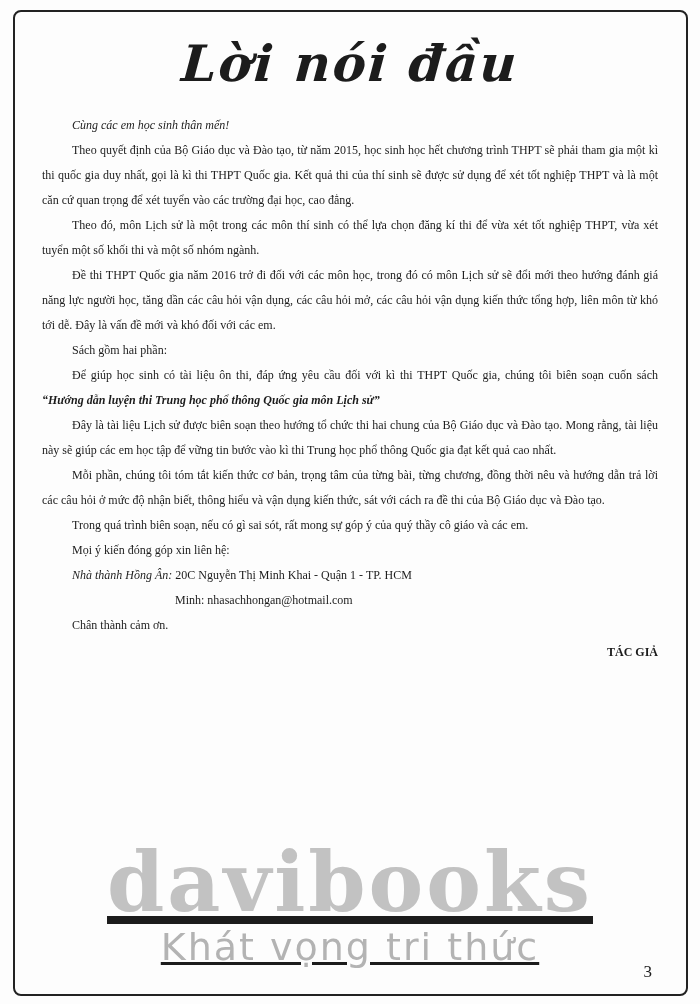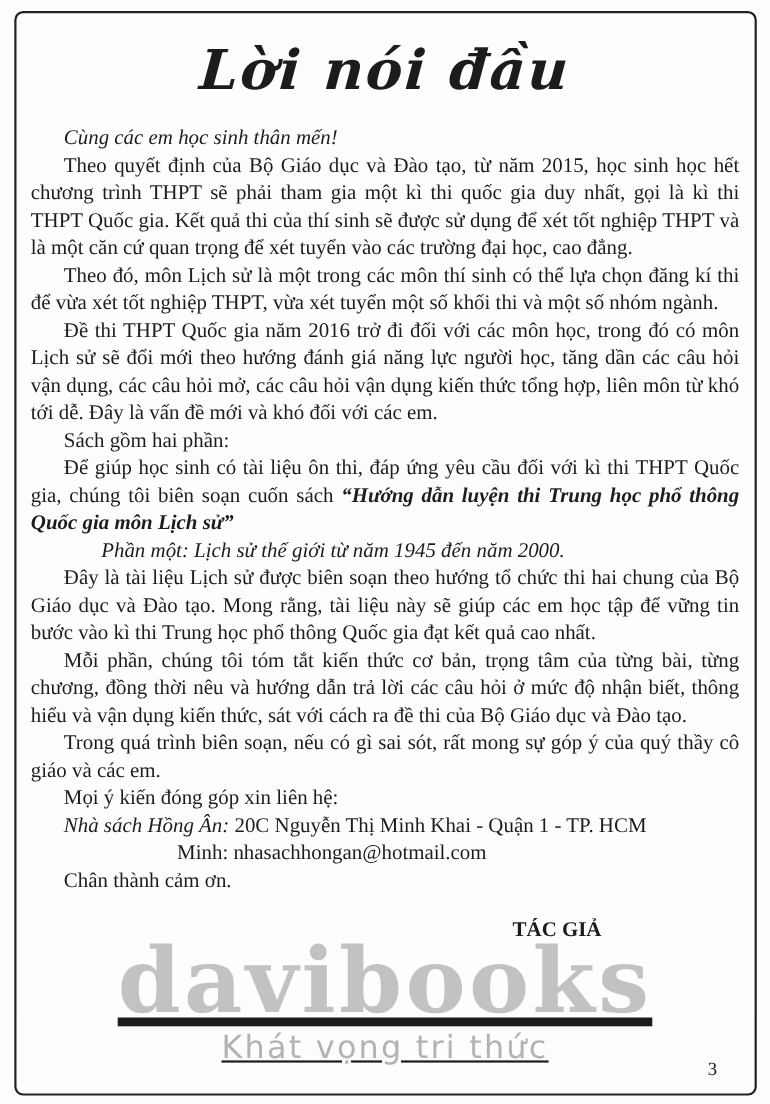--- a/index.html
+++ b/index.html
@@ -24,57 +24,57 @@
     font-family: "DejaVu Serif", serif;
     font-style: italic;
     font-weight: bold;
     font-size: 50px;
     letter-spacing: 2px;
     margin: 34px 0 20px 0;
     transform: skewX(-4deg);
   }
   .body-text {
     position: relative;
-    padding: 0 28px;
+    padding: 0 42px;
     text-align: justify;
-    font-size: 19px;
+    font-size: 12px;
     line-height: 25px;
     z-index: 1;
   }
   .para { margin: 0; text-indent: 30px; }
   .i { font-style: italic; }
   .b { font-weight: bold; }
   .para.part { text-indent: 64px; text-align: left; }
   .para.email { text-indent: 133px; text-align: left; }
   .para.author {
     text-indent: 0;
-    text-align: left;
+    text-align: right;
     margin-left: 438px;
-    margin-top: 20px;
+    margin-top: 2px;
     font-weight: bold;
   }
   .watermark {
     position: absolute;
     left: 0; right: 0; bottom: 35px;
     text-align: center;
     z-index: 2;
     pointer-events: none;
     text-decoration: underline;
   }
   .wm-logo {
     font-family: "DejaVu Serif", serif;
     font-weight: bold;
     font-size: 82px;
     line-height: 1.0;
     letter-spacing: 3px;
     color: rgba(145,145,145,0.55);
   }
   .wm-tagline {
     font-family: "DejaVu Sans", sans-serif;
-    font-size: 29px;
+    font-size: 38px;
     letter-spacing: 2px;
     margin-top: 2px;
     color: rgba(140,140,140,0.65);
   }
   .page-number {
     position: absolute;
     right: 48px;
     bottom: 22px;
     font-size: 17px;
     z-index: 3;
@@ -88,26 +88,25 @@
 
   <h1 class="title">Lời nói đầu</h1>
 
   <div class="body-text">
       <p class="para"><span class="i">Cùng các em học sinh thân mến!</span></p>
       <p class="para"><span class="">Theo quyết định của Bộ Giáo dục và Đào tạo, từ năm 2015, học sinh học hết chương trình THPT sẽ phải tham gia một kì thi quốc gia duy nhất, gọi là kì thi THPT Quốc gia. Kết quả thi của thí sinh sẽ được sử dụng để xét tốt nghiệp THPT và là một căn cứ quan trọng để xét tuyển vào các trường đại học, cao đẳng.</span></p>
       <p class="para"><span class="">Theo đó, môn Lịch sử là một trong các môn thí sinh có thể lựa chọn đăng kí thi để vừa xét tốt nghiệp THPT, vừa xét tuyển một số khối thi và một số nhóm ngành.</span></p>
       <p class="para"><span class="">Đề thi THPT Quốc gia năm 2016 trở đi đối với các môn học, trong đó có môn Lịch sử sẽ đổi mới theo hướng đánh giá năng lực người học, tăng dần các câu hỏi vận dụng, các câu hỏi mở, các câu hỏi vận dụng kiến thức tổng hợp, liên môn từ khó tới dễ.  Đây là vấn đề mới và khó đối với các em.</span></p>
       <p class="para"><span class="">Sách gồm hai phần:</span></p>
       <p class="para"><span class="">Để giúp học sinh có tài liệu ôn thi, đáp ứng yêu cầu đối với kì thi THPT Quốc gia, chúng tôi biên soạn cuốn sách </span><span class="b i">“Hướng dẫn luyện thi Trung học phổ thông Quốc gia môn Lịch sử”</span></p>
-      <p class="para part"><span class="i">Phần một: Lịch sử thế giới từ năm 1945 đến năm 2000.</span></p>
       <p class="para"><span class="">Đây là tài liệu Lịch sử được biên soạn theo hướng tổ chức thi hai chung của Bộ Giáo dục và Đào tạo. Mong rằng, tài liệu này sẽ giúp các em học tập để vững tin bước vào kì thi Trung học phổ thông Quốc gia đạt kết quả cao nhất.</span></p>
       <p class="para"><span class="">Mỗi phần, chúng tôi tóm tắt kiến thức cơ bản, trọng tâm của từng bài, từng chương, đồng thời nêu và hướng dẫn trả lời các câu hỏi ở mức độ nhận biết, thông hiểu và vận dụng kiến thức, sát với cách ra đề thi của Bộ Giáo dục và Đào tạo.</span></p>
       <p class="para"><span class="">Trong quá trình biên soạn, nếu có gì sai sót, rất mong sự góp ý của quý thầy cô giáo và các em.</span></p>
       <p class="para"><span class="">Mọi ý kiến đóng góp xin liên hệ:</span></p>
-      <p class="para"><span class="i">Nhà sách Hồng Ân:</span><span class=""> 20C Nguyễn Thị Minh Khai - Quận 1 - TP. HCM</span></p>
+      <p class="para"><span class="i">Nhà thành Hồng Ân:</span><span class=""> 20C Nguyễn Thị Minh Khai - Quận 1 - TP. HCM</span></p>
       <p class="para email"><span class="">Minh: nhasachhongan@hotmail.com</span></p>
       <p class="para"><span class="">Chân thành cảm ơn.</span></p>
       <p class="para author"><span class="b">TÁC GIẢ</span></p>
     </div>
 
   <div class="watermark">
     <div class="wm-logo">davibooks</div>
     <div class="wm-tagline">Khát vọng tri thức</div>
   </div>
 

